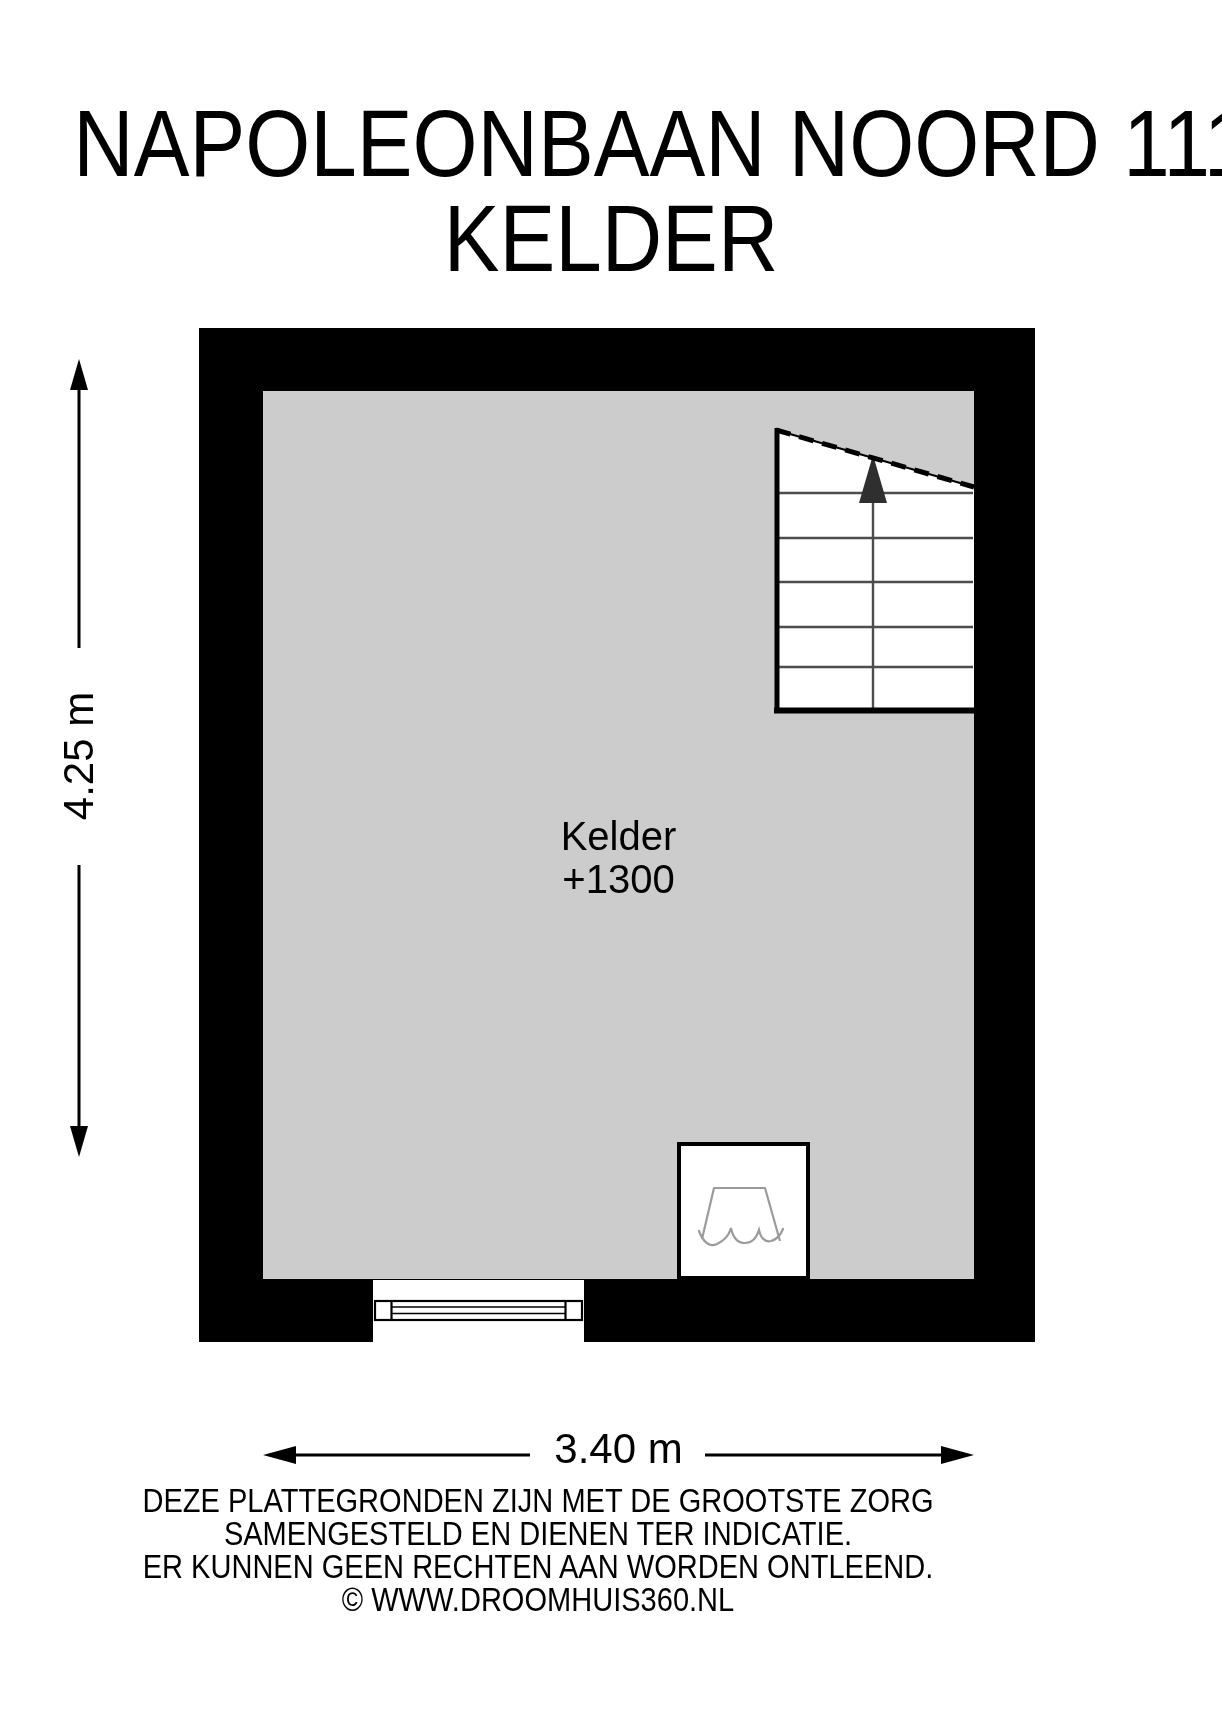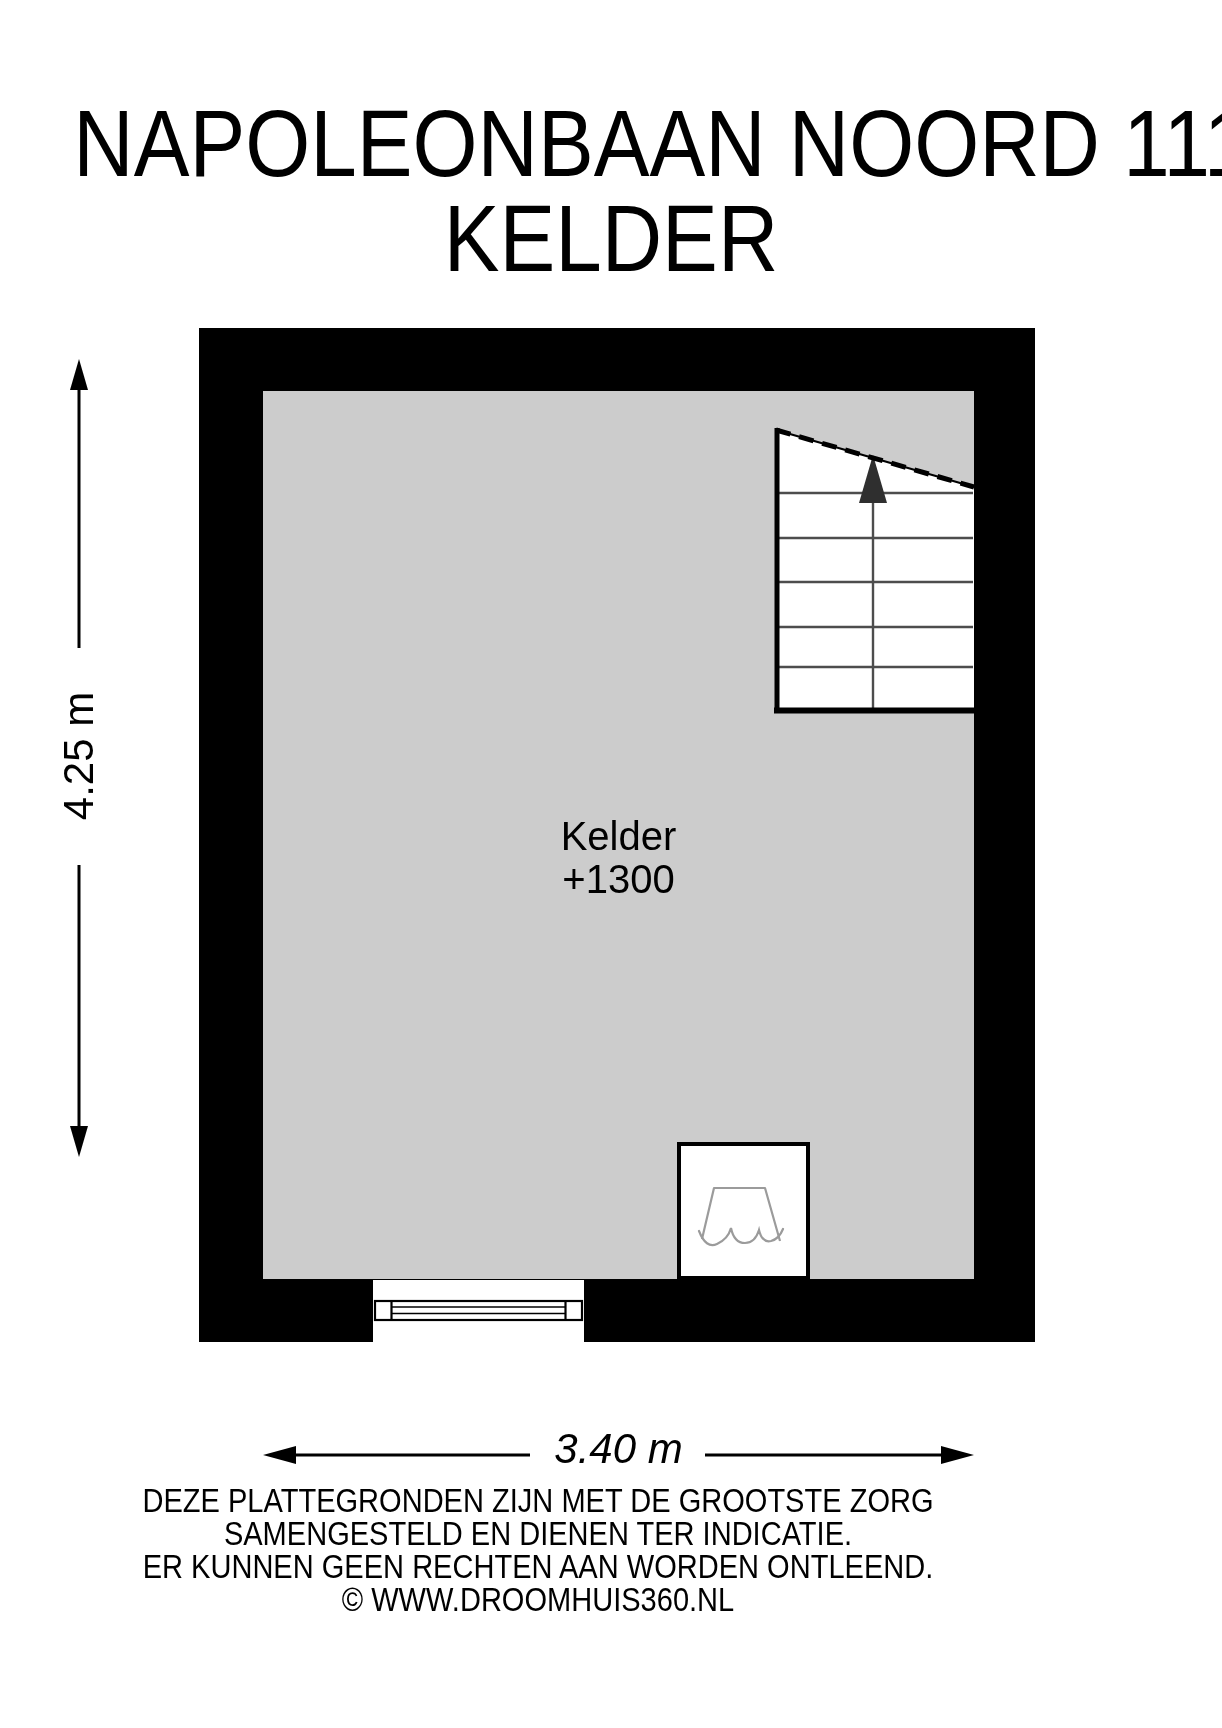--- a/index.html
+++ b/index.html
@@ -21,21 +21,21 @@
     letter-spacing:0px;
     white-space:nowrap;
   }
   .plan-svg{position:absolute;left:0;top:0;}
   .room-label{
     left:263px;width:711px;text-align:center;
     font-size:40px;line-height:44px;white-space:nowrap;
   }
   .dim-label-h{
     left:263px;width:711px;text-align:center;
-    font-size:42px;line-height:46px;white-space:nowrap;font-style:italic;
+    font-size:42px;line-height:46px;white-space:nowrap;
   }
   .dim-label-v{
     left:79px;top:756px;
     font-size:42px;line-height:46px;white-space:nowrap;
     transform:translate(-50%,-50%) rotate(-90deg);
   }
   .disclaimer{
     left:0;width:1076px;top:1484px;text-align:center;
   }
   .disclaimer div{

